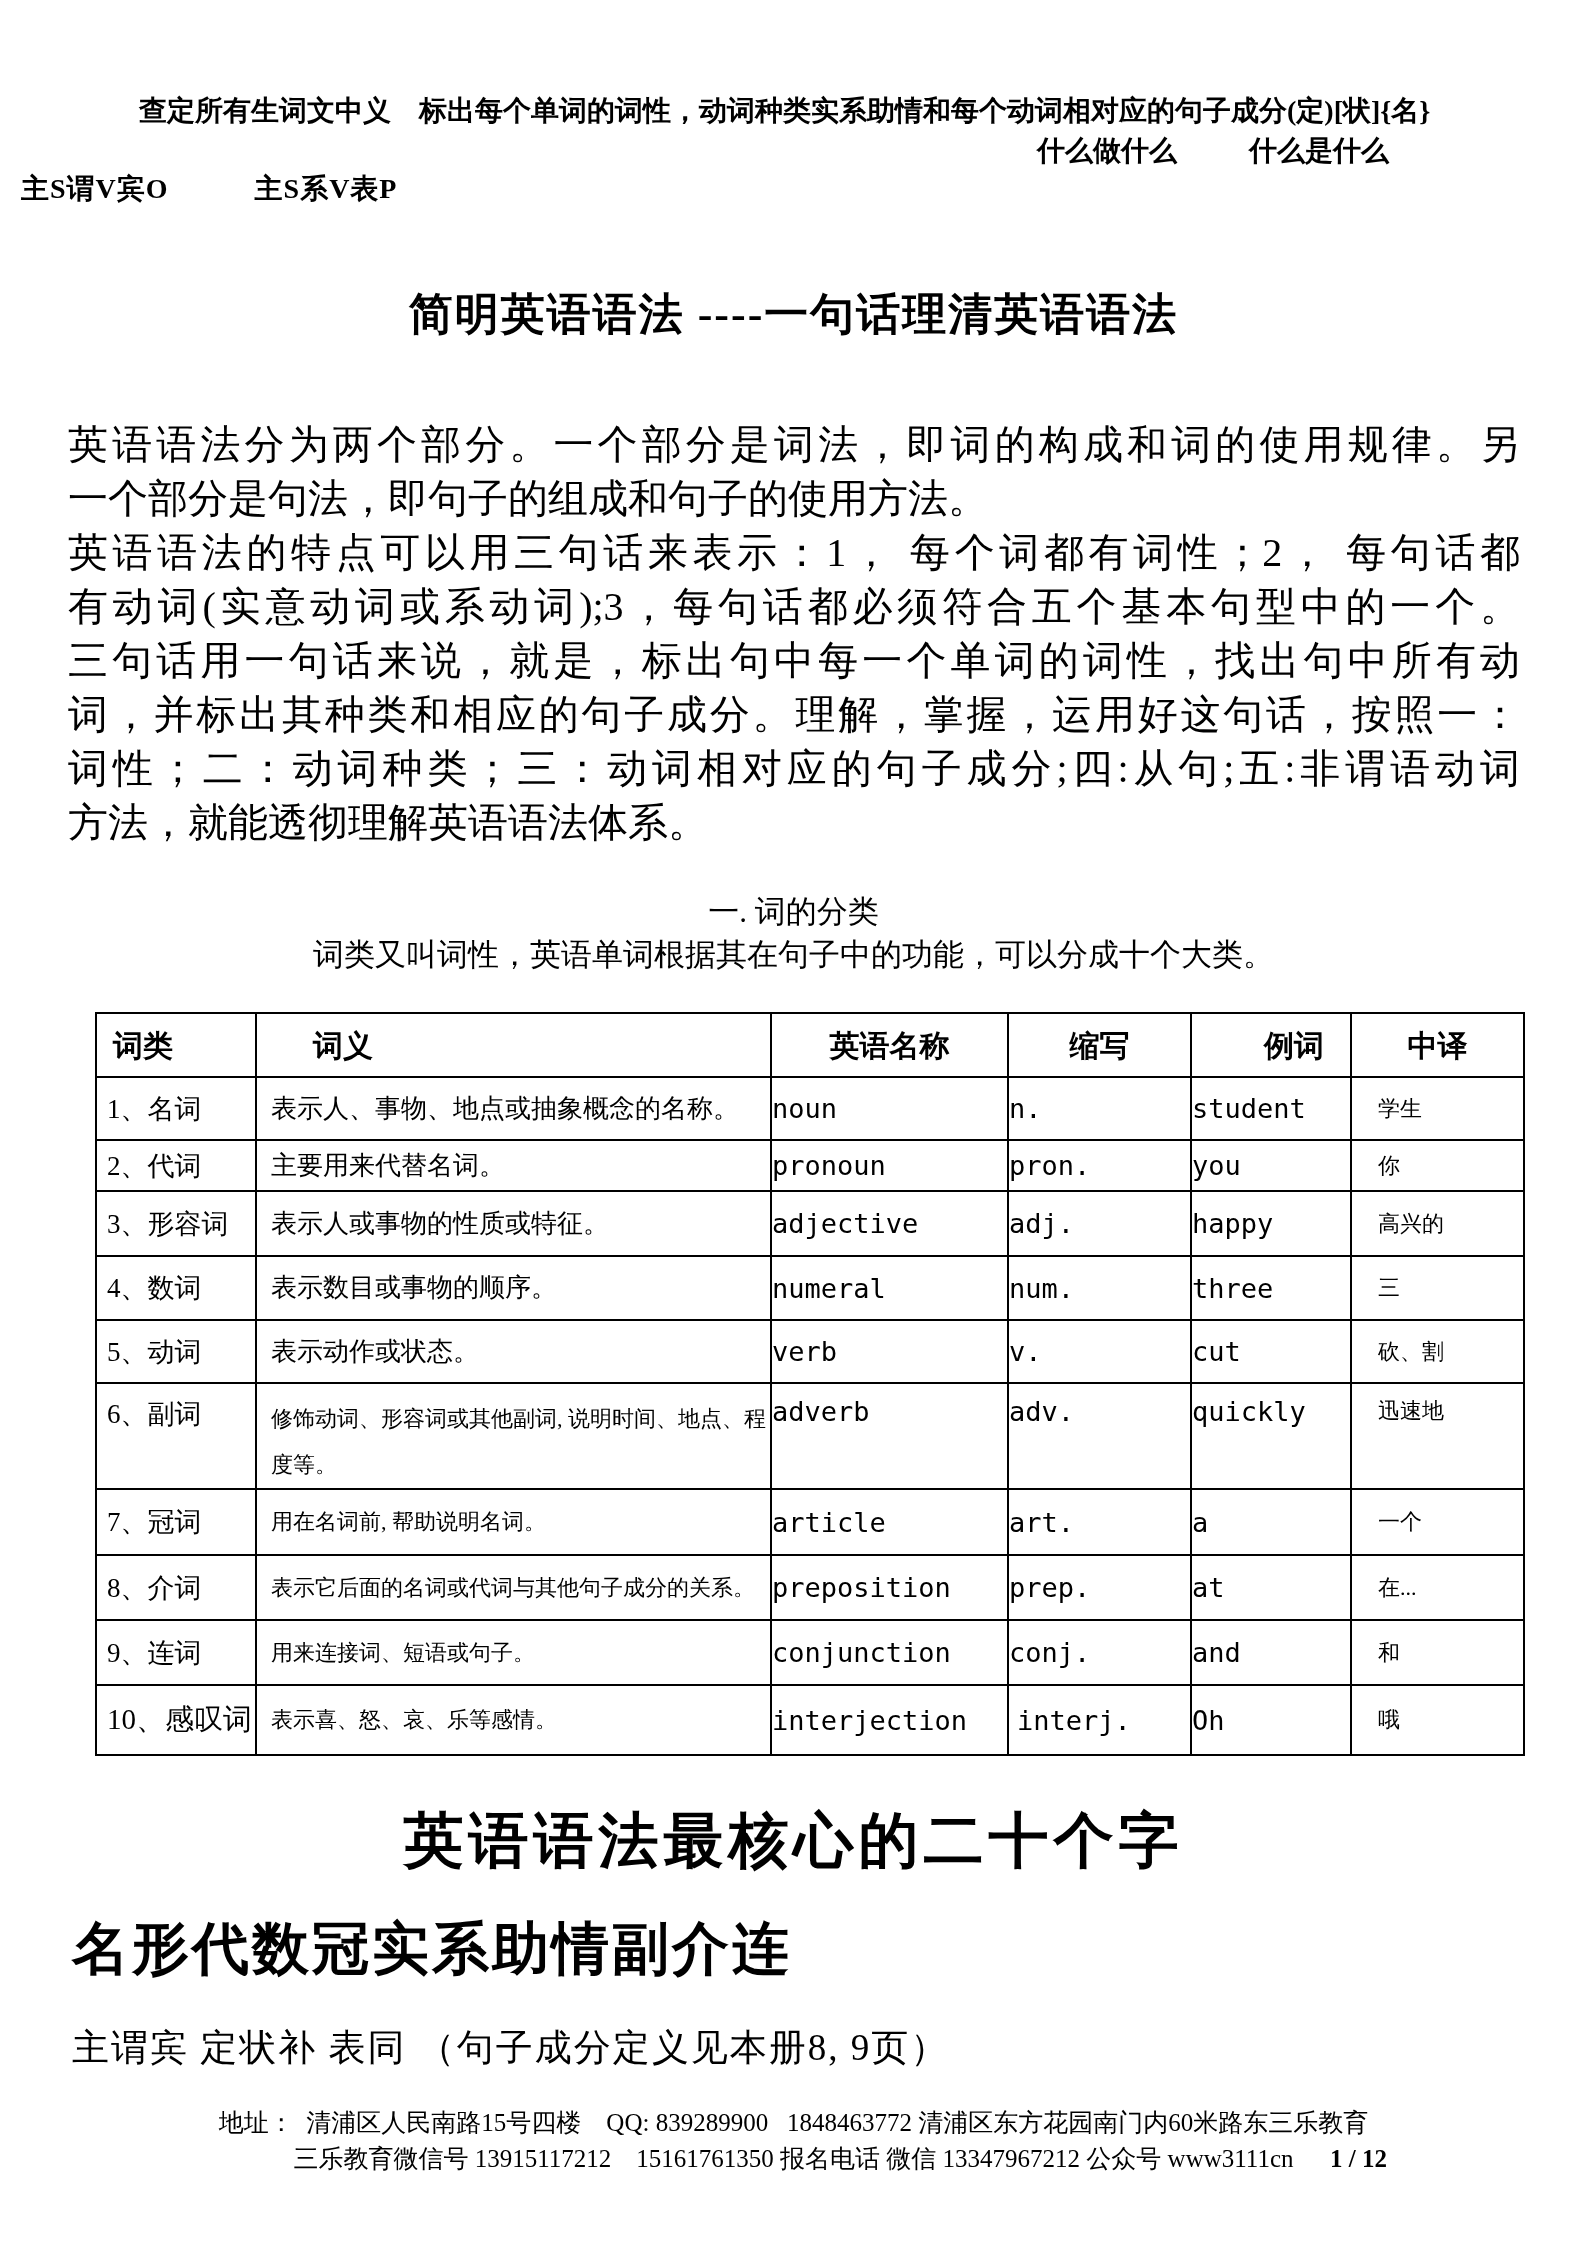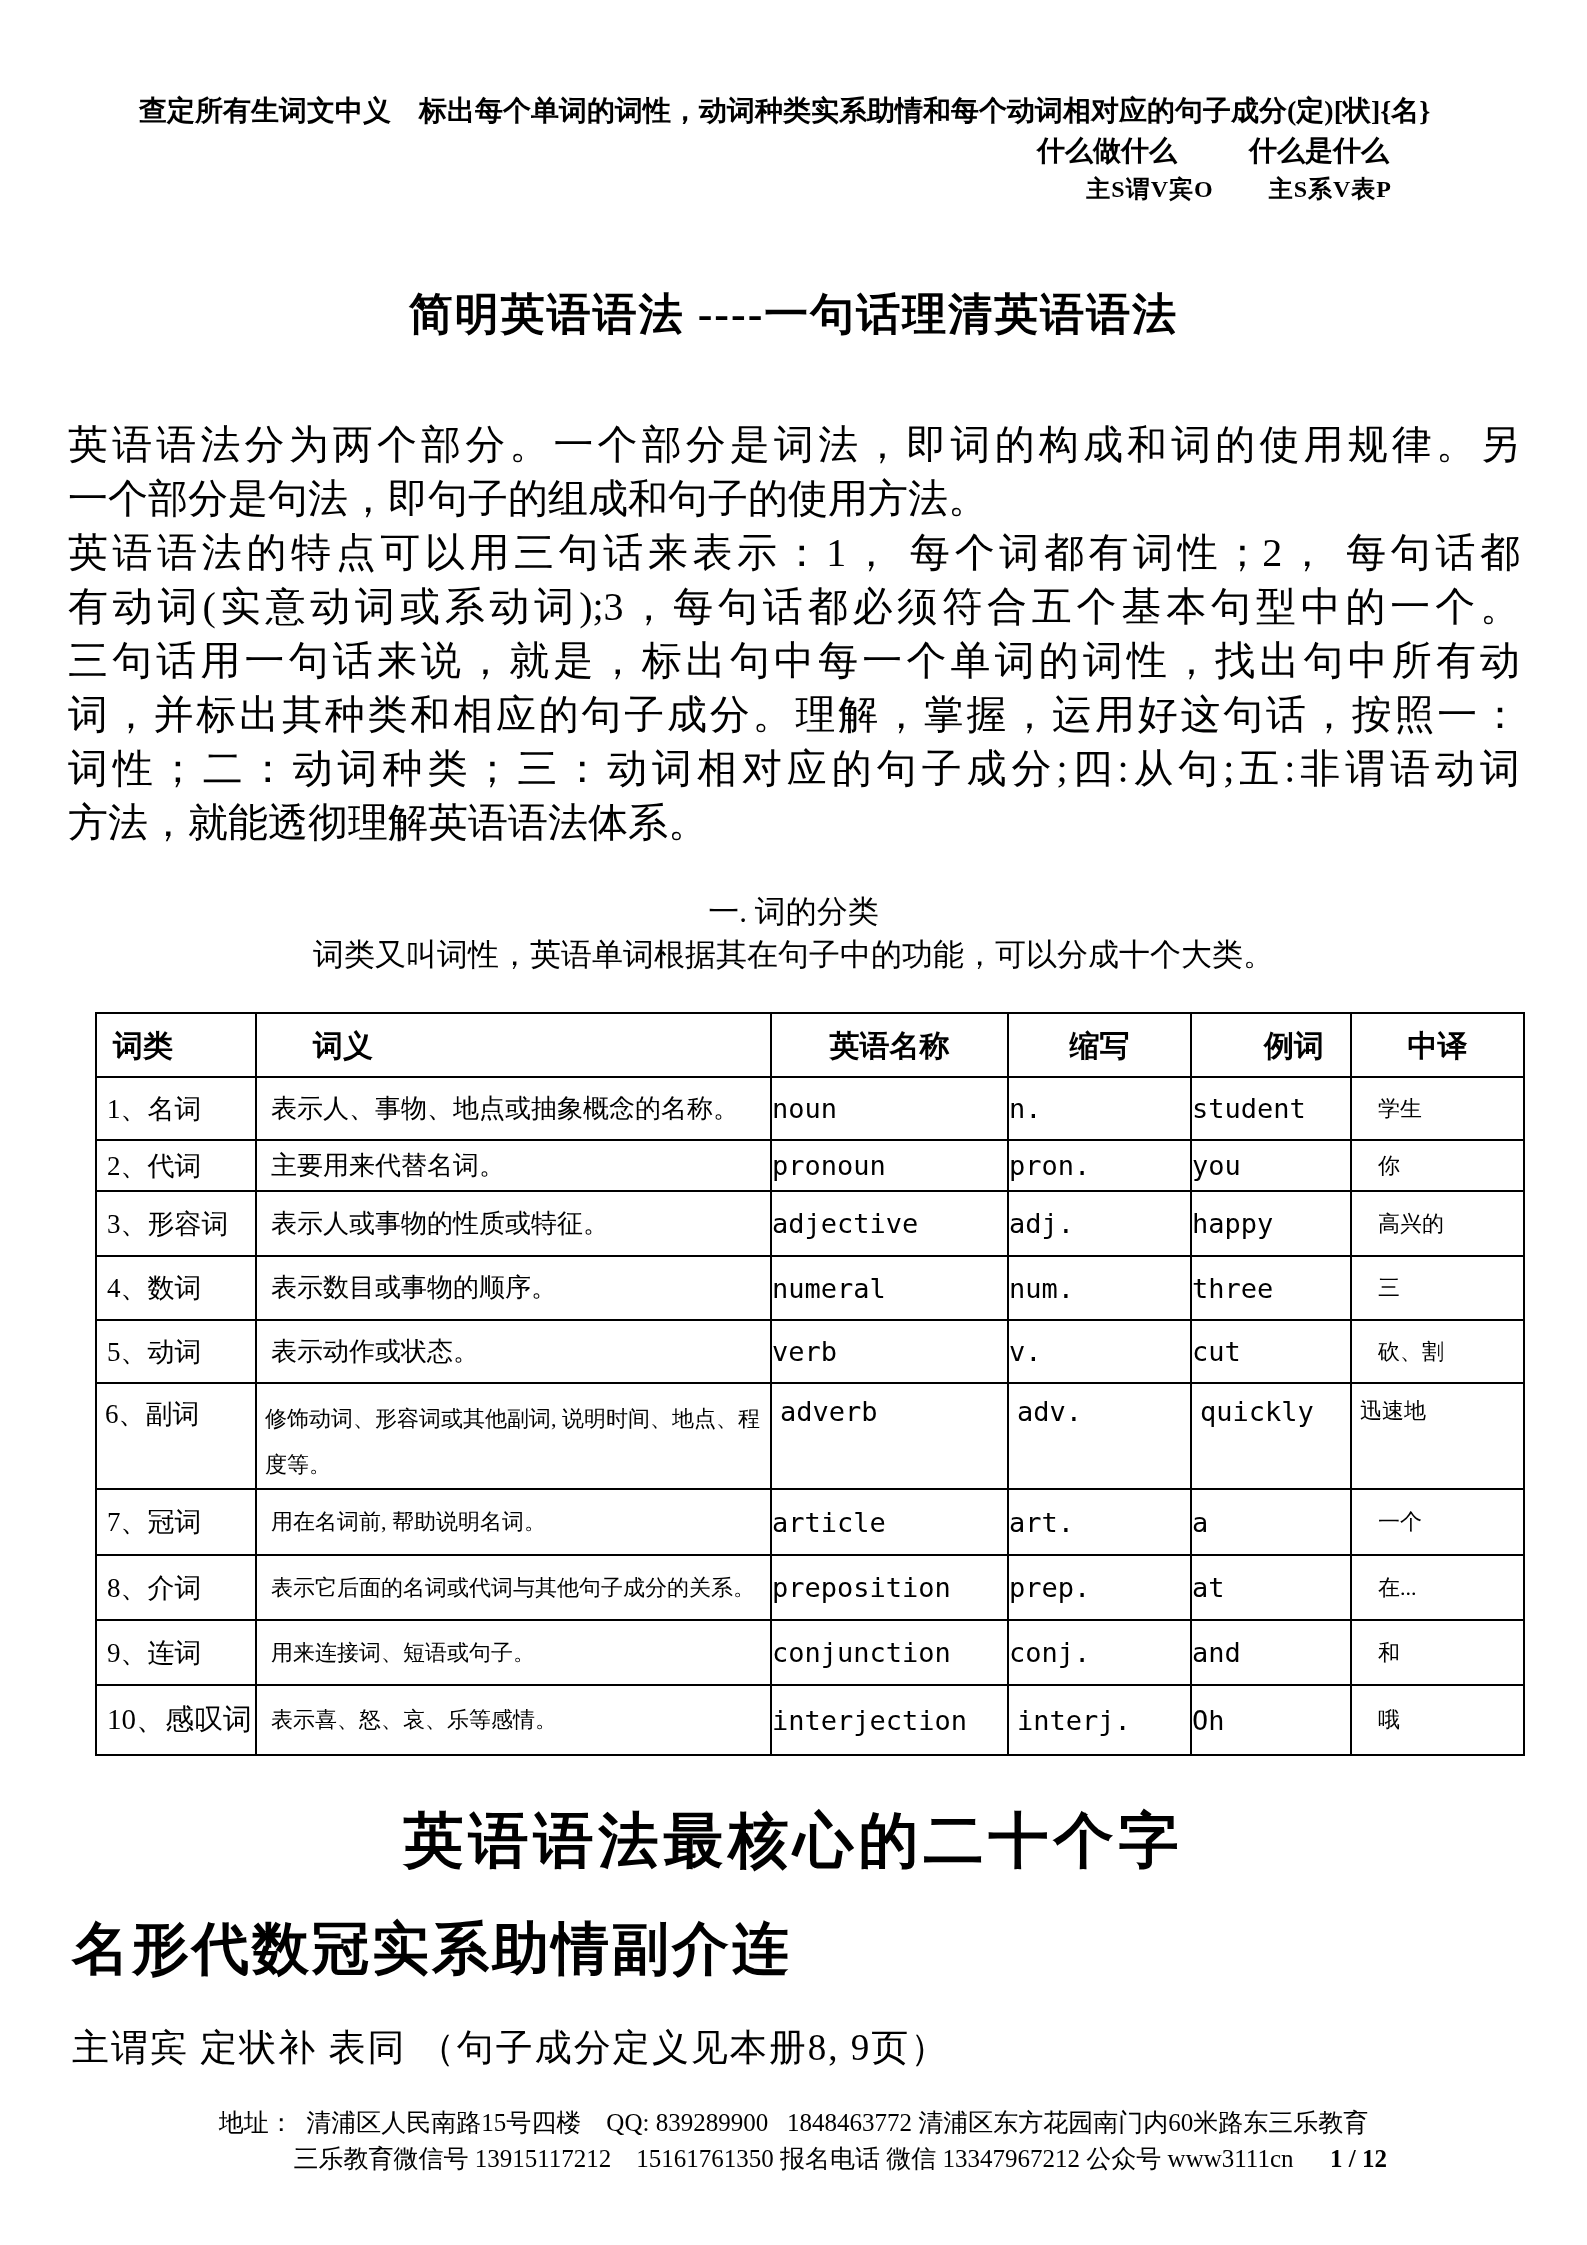--- a/index.html
+++ b/index.html
@@ -6,22 +6,22 @@
   .page {
     position:relative; width:1587px; height:2245px; background:#ffffff;
     color:#000; overflow:hidden;
     font-family:"Liberation Serif","DejaVu Serif",serif;
   }
   
   .top-note { padding-top:90px; font-weight:bold;padding-left:21px; }
   .note-l1 { margin-left:118px; font-size:28px; line-height:42px; white-space:pre; }
   .note-l2 { display:flex; justify-content:flex-end; margin-right:198px; gap:72px;
              font-size:28px; line-height:38px; }
-  .note-l3 { display:flex; justify-content:flex-end; margin-right:195px; gap:55px;
-             font-size:24px; line-height:38px; letter-spacing:1px; }
+  .note-l3 { display:flex; margin-right:195px; gap:86px;
+             font-size:28px; line-height:38px; letter-spacing:1px; }
   
   .doc-title { margin:78px 0 0 0; text-align:center; font-size:44px; font-weight:bold;
                letter-spacing:2px; line-height:58px; }
   
   .body-text { margin:74px 67px 0 68px; font-size:40px; }
   .bline { height:54px; line-height:54px; white-space:nowrap; }
   .bline.fill { text-align:justify; text-align-last:justify; white-space:normal; }
   
   .section-block { margin-top:40px; text-align:center; font-size:31px; line-height:43px; }
   
@@ -34,21 +34,21 @@
   th.h-cls { text-align:left; padding-left:16px; }
   th.h-def { text-align:left; padding-left:56px; }
   th.h-ex  { text-align:right; padding-right:26px; }
   td.c-cls { font-size:27px; text-align:left; padding-left:10px; }
   td.c-def { font-size:26px; text-align:left; padding-left:14px; line-height:34px; }
   td.c-en, td.c-abbr, td.c-ex {
       font-family:"DejaVu Sans Mono","Liberation Mono",monospace;
       font-size:27px; text-align:left; }
   td.c-zh  { font-size:22px; text-align:left; padding-left:26px; }
   tr.small td.c-def { font-size:22px; line-height:30px; }
-  tr.tall td { vertical-align:top; padding-top:12px;padding-left:8px; }
+  tr.tall td { vertical-align:top; padding-top:12px; }
   tr.tall td.c-def { line-height:46px; }
   
   .core-head { margin-top:48px; text-align:center; font-size:60px; font-weight:bold;
                letter-spacing:5px; line-height:75px; }
   .core-words { display:flex; margin:34px 0 0 72px; font-size:57px;
                font-weight:bold; letter-spacing:3px; line-height:72px; }
   .core-sentence { margin:34px 0 0 72px; font-size:37px; white-space:pre;
                letter-spacing:2px; line-height:58px; }
   
   .footer { position:relative; margin-top:28px; text-align:center; font-size:25px;

